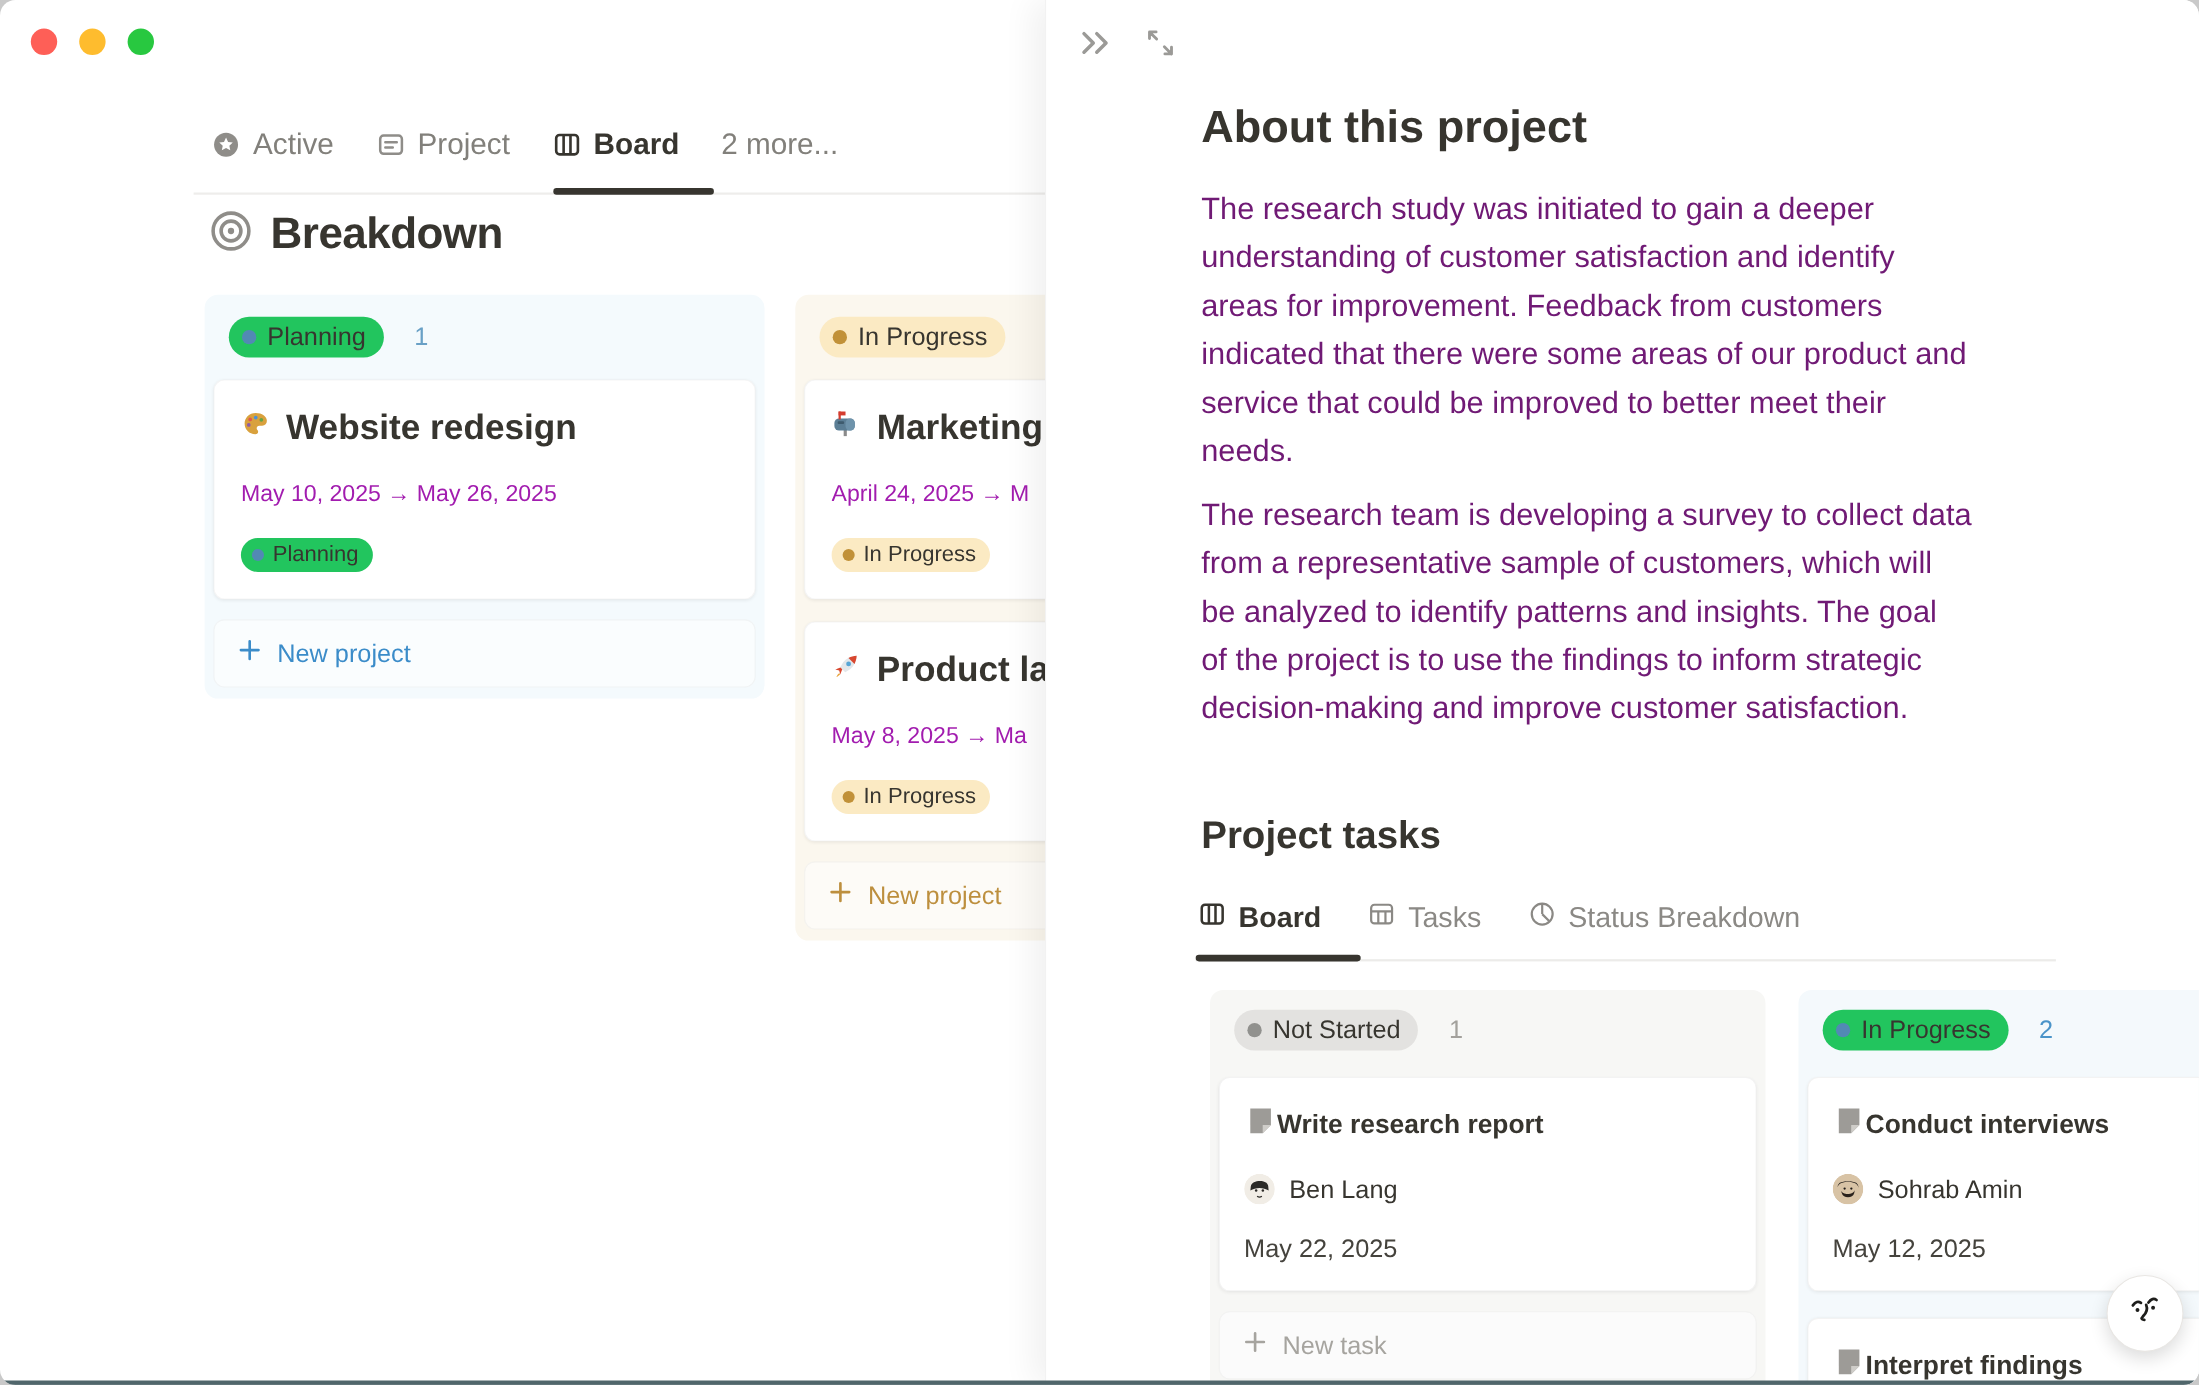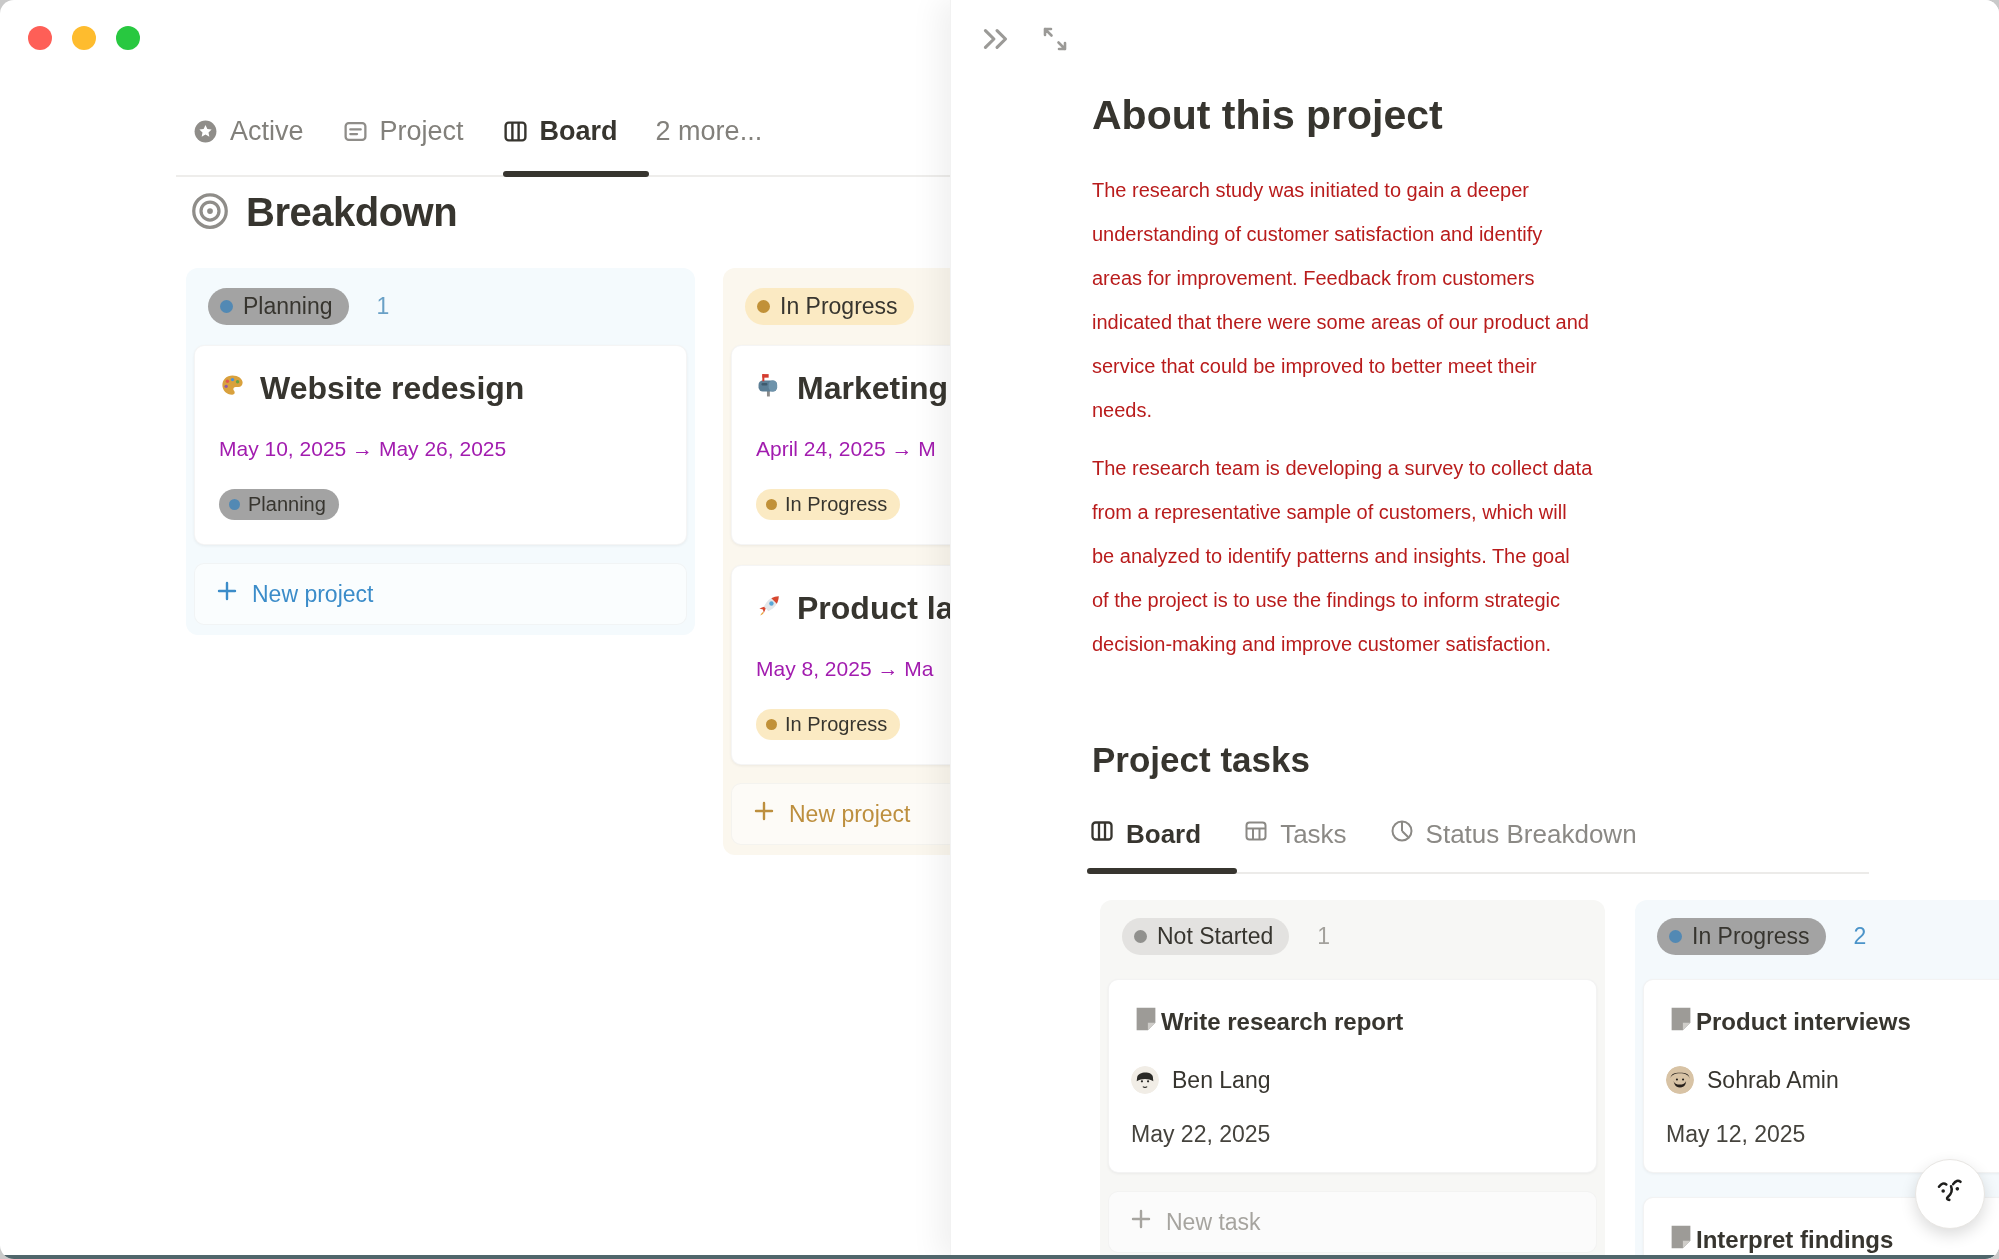--- a/index.html
+++ b/index.html
@@ -24,21 +24,21 @@
 
   .page-title{position:absolute;left:190px;top:190px;display:flex;align-items:center;gap:16px;z-index:4;}
   .page-title .txt{font-size:40px;font-weight:700;letter-spacing:-0.5px;}
 
   
   .kcol{position:absolute;border-radius:12px;padding:16px 8px 10px;box-sizing:border-box;}
   .kcol-header{display:flex;align-items:center;gap:28px;margin:4px 14px 0;}
   .pill{display:inline-flex;align-items:center;gap:10px;padding:5px 16px 5px 12px;border-radius:999px;
         font-size:23px;color:#37352F;white-space:nowrap;}
   .pill .dot{width:13px;height:13px;border-radius:50%;flex:0 0 auto;}
-  .pill.blue{background:#a3a3a3;} .pill.blue .dot{background:#5289B4;}
+  .pill.blue{background:#22c55e;} .pill.blue .dot{background:#5289B4;}
   .pill.yellow{background:#FBEAC3;} .pill.yellow .dot{background:#C19138;}
   .pill.gray{background:#E3E2E0;} .pill.gray .dot{background:#91918E;}
   .pill.sm{font-size:20px;padding:4px 13px 4px 10px;gap:8px;}
   .pill.sm .dot{width:11px;height:11px;}
   .count{font-size:23px;}
   .count.c-blue{color:#69A0C6;} .count.c-blue2{color:#4B94C9;} .count.c-gray{color:#A3A19C;}
 
   .kcard{background:#fff;border-radius:10px;margin:20px 0 0;padding:24px;border:1px solid rgba(15,15,15,.045);
          box-shadow:0 1px 3px rgba(15,15,15,.06);}
   .kcard-title{display:flex;align-items:center;gap:14px;font-size:32px;font-weight:600;white-space:nowrap;overflow:hidden;}
@@ -54,21 +54,21 @@
 
   
   .peek{position:absolute;left:950px;top:0;width:1049px;height:1259px;background:#fff;z-index:10;
         border-left:1px solid rgba(0,0,0,.05);box-shadow:-12px 0 28px rgba(0,0,0,.06);}
   .peek-left-icons{position:absolute;left:26px;top:20px;display:flex;gap:22px;align-items:center;}
   .peek-right-icons{position:absolute;right:28px;top:16px;display:flex;gap:32px;align-items:center;}
   .share-label{font-size:26px;color:#3F3D38;cursor:pointer;}
   .icon-btn{display:flex;align-items:center;justify-content:center;cursor:pointer;}
 
   .doc-h1{position:absolute;left:141px;top:92px;font-size:41px;font-weight:700;}
-  .doc-p{position:absolute;left:141px;width:870px;font-size:20px;line-height:44px;color:#b91c1c;white-space:pre-line;}
+  .doc-p{position:absolute;left:141px;width:870px;font-size:28px;line-height:44px;color:#701a75;white-space:pre-line;}
   .doc-p.p1{top:168px;} .doc-p.p2{top:446px;}
   .doc-h2{position:absolute;left:141px;top:740px;font-size:35px;font-weight:700;}
 
   .tasktabs{position:absolute;left:138px;top:818px;display:flex;gap:42px;align-items:center;
             font-size:26px;color:#8B8985;}
   .ttab{display:flex;align-items:center;gap:11px;cursor:pointer;}
   .ttab.active{color:#37352F;font-weight:600;}
   .tasktabs-divider{position:absolute;left:136px;top:872px;width:782px;height:2px;background:#ECEBE9;}
   .tasktabs-underline{position:absolute;left:136px;top:868px;width:150px;height:6px;background:#37352F;border-radius:3px;}
 
@@ -354,21 +354,21 @@
           <span class="count c-blue2">2</span>
         </div>
         <div class="tcard">
           <div class="tcard-title">
             <span>
               <svg width="30" height="30" viewBox="0 0 32 32">
                   <path d="M6 4h20v16l-8 8H6z" fill="#9D9B97"></path>
                   <path d="M18 28v-8h8z" fill="#CFCDC9"></path>
                 </svg>
             </span>
-            <span>Product interviews</span>
+            <span>Conduct interviews</span>
           </div>
           <div class="tcard-assignee">
             <span class="avatar">
               <svg width="28" height="28" viewBox="0 0 32 32">
                   <circle cx="16" cy="16" r="16" fill="#D8C3A5"></circle>
                   <path d="M5 15C5 6 27 6 27 15c0-2.5-1.2-4.5-2.5-5.5-4-2.2-13-2.2-17 0C6.2 10.5 5 12.5 5 15z" fill="#1F1B18"></path>
                   <path d="M9.5 20c1.5 6 11.5 6 13 0l.5-3c-1.5 5.5-13 5.5-14.5 0z" fill="#2A221C"></path>
                   <circle cx="12.5" cy="15.5" r="1.2" fill="#1F1B18"></circle>
                   <circle cx="19.5" cy="15.5" r="1.2" fill="#1F1B18"></circle>
                 </svg>

